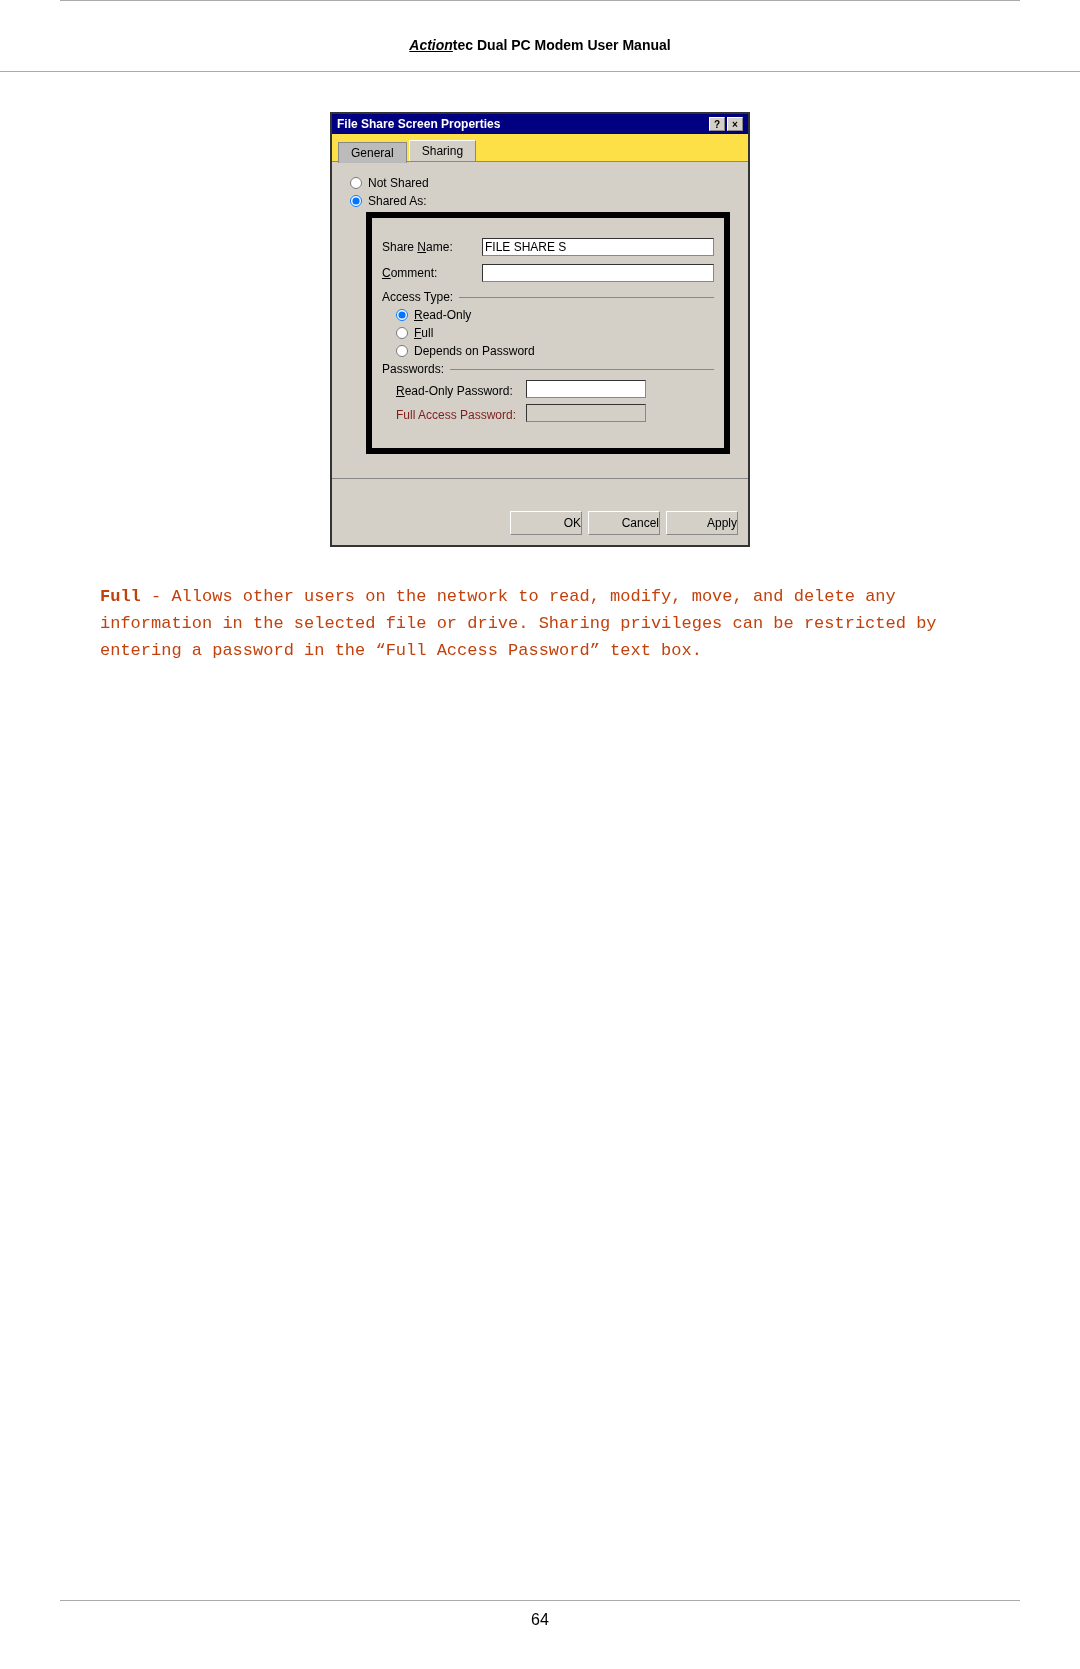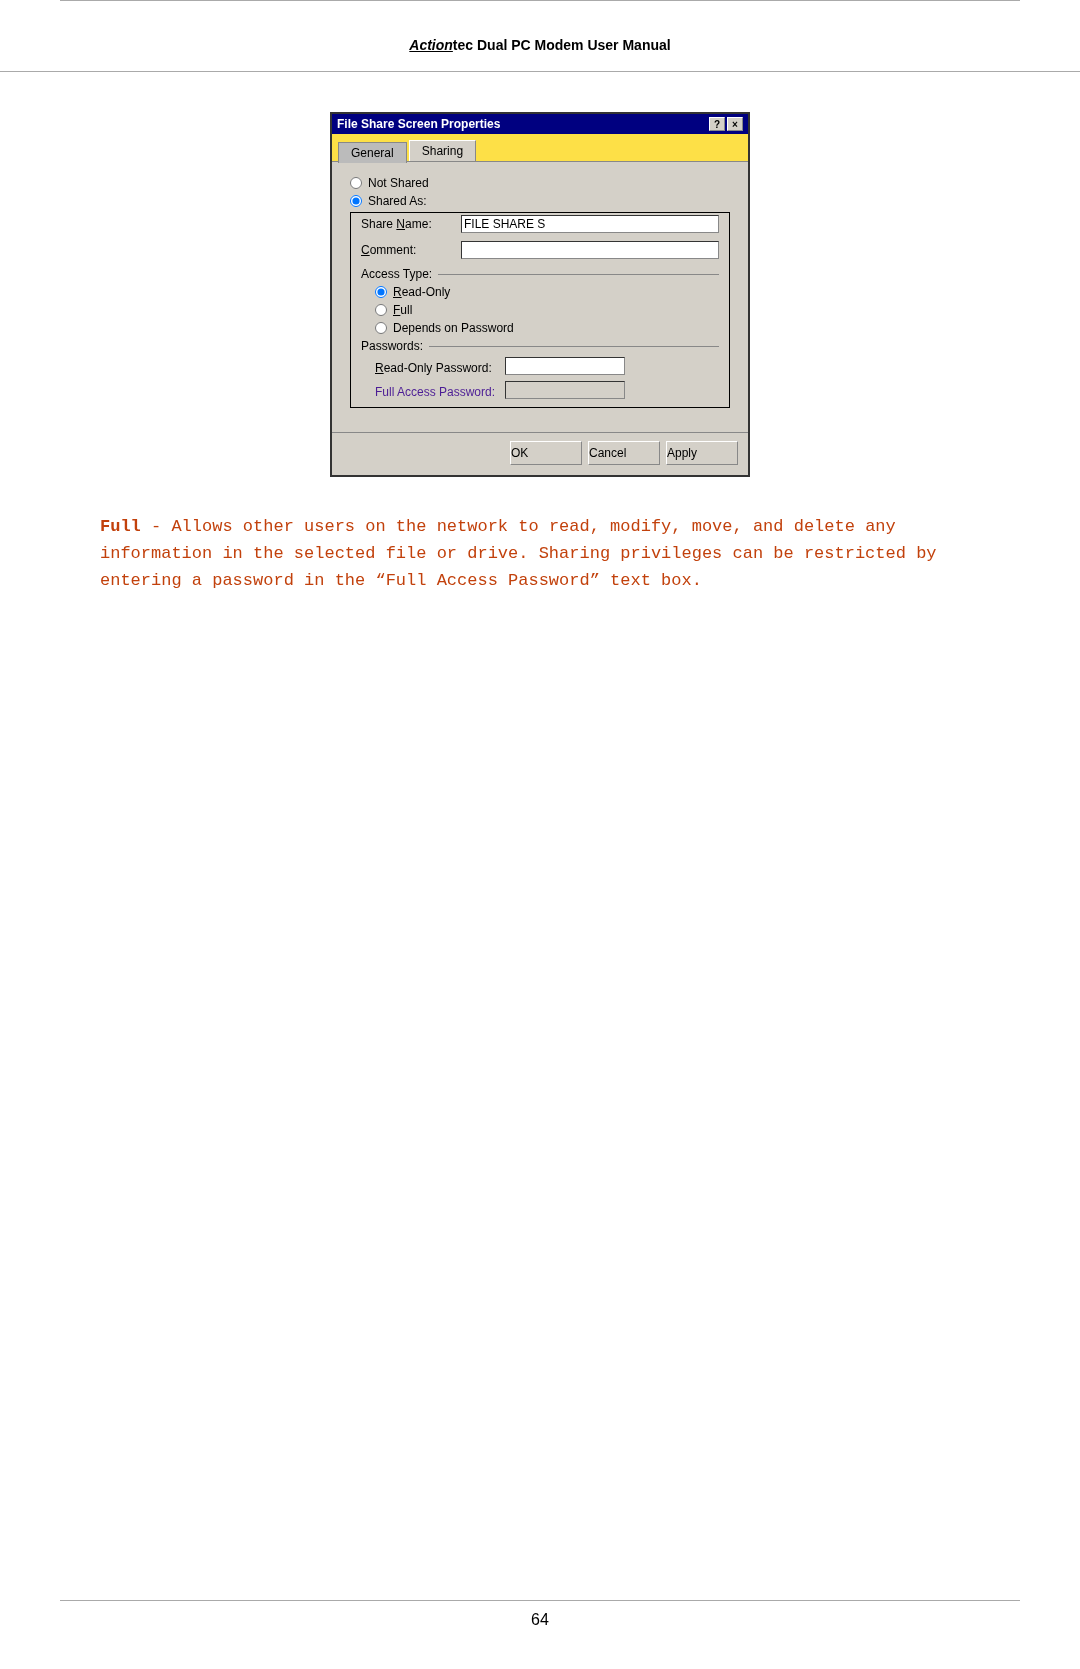--- a/index.html
+++ b/index.html
@@ -135,23 +135,23 @@
     }
 
     .radio-item input[type="radio"] {
       margin-right: 6px;
       width: 12px;
       height: 12px;
     }
 
     
     .shared-as-section {
-      margin-left: 0;
-      border: 1px solid #000000;
-      padding: 2px 10px;
+      margin-left: 16px;
+      border: 6px solid #000000;
+      padding: 20px 10px;
       margin-bottom: 10px;
       background: #d4d0c8;
     }
 
     
     .form-row {
       display: flex;
       align-items: center;
       margin-bottom: 8px;
       font-size: 12px;
@@ -212,21 +212,21 @@
     .pwd-input {
       width: 120px;
       border: 1px inset #888;
       background: white;
       height: 18px;
       font-size: 12px;
       padding: 0 2px;
     }
 
     .pwd-label-disabled {
-      color: #4c1d95;
+      color: #7f1d1d;
     }
 
     .pwd-input-disabled {
       background: #d4d0c8;
       color: #888;
     }
 
     
     .dialog-buttons {
       display: flex;
@@ -240,21 +240,22 @@
     .dlg-btn {
       width: 72px;
       height: 24px;
       background: #d4d0c8;
       border: 1px solid #888;
       border-top-color: #fff;
       border-left-color: #fff;
       font-size: 12px;
       font-family: Arial, sans-serif;
       cursor: pointer;
-      text-align: left;
+      text-align: right;
+      margin-top: 24px;
     }
 
     
     .body-text {
       font-family: Liberation Mono, monospace;
       font-size: 17px;
       line-height: 1.6;
       color: #c2410c;
     }
 

